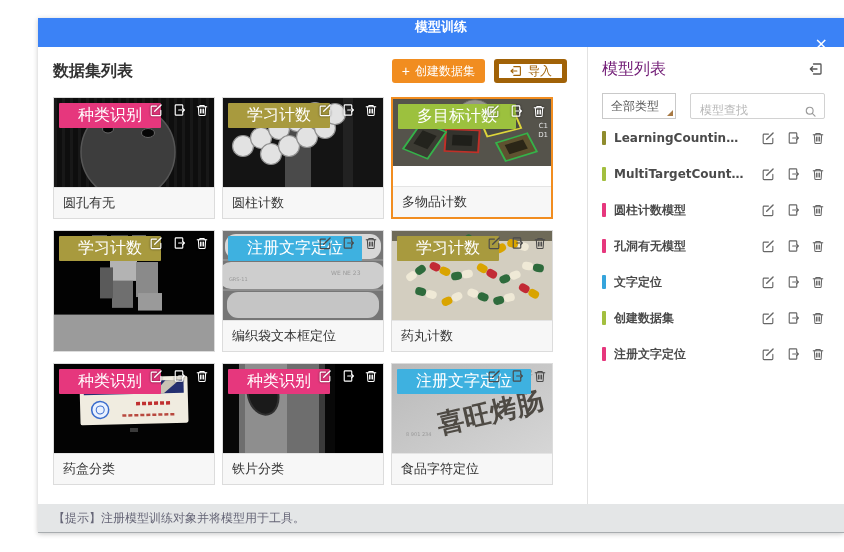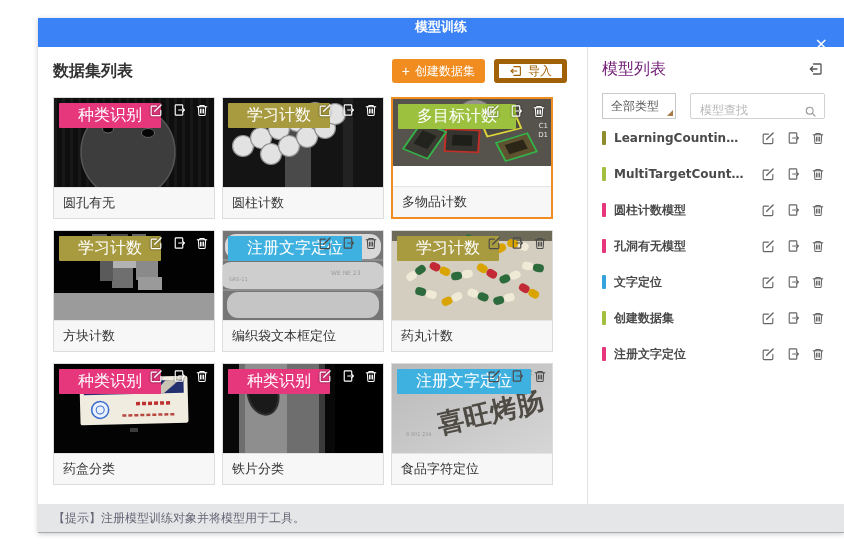--- a/index.html
+++ b/index.html
@@ -300,21 +300,20 @@
                     <svg viewBox="0 0 16 16" fill="none" stroke="currentColor" stroke-width="1.2" stroke-linecap="round" stroke-linejoin="round">
                       <path d="M2.5 4.2h11"></path>
                       <path d="M5.5 4.2V2.8h5v1.4"></path>
                       <path d="M3.8 4.2l.6 9.3a.9.9 0 0 0 .9.8h5.4a.9.9 0 0 0 .9-.8l.6-9.3"></path>
                       <path d="M6.2 6.8v4.6M8 6.8v4.6M9.8 6.8v4.6"></path>
                     </svg>
                   </span>
       </span>
       <span class="overlay-labels"></span>
     </div>
-    <div class="card-title">方块计数</div>
   </div>
 
   <div class="card">
     <div class="thumb theme-dark">
                 <svg class="art" viewBox="0 0 160 89" preserveAspectRatio="none">
      <rect width="160" height="89" fill="#767676"></rect>
      <rect x="2" y="3" width="156" height="25" rx="11" fill="#d8d8d8"></rect>
      <rect x="-4" y="31" width="166" height="27" rx="12" fill="#cecece"></rect>
      <rect x="4" y="61" width="152" height="26" rx="11" fill="#c5c5c5"></rect>
      <path d="M0 29 H160 M0 59 H160" stroke="#8d8d8d" stroke-width="2"></path>

